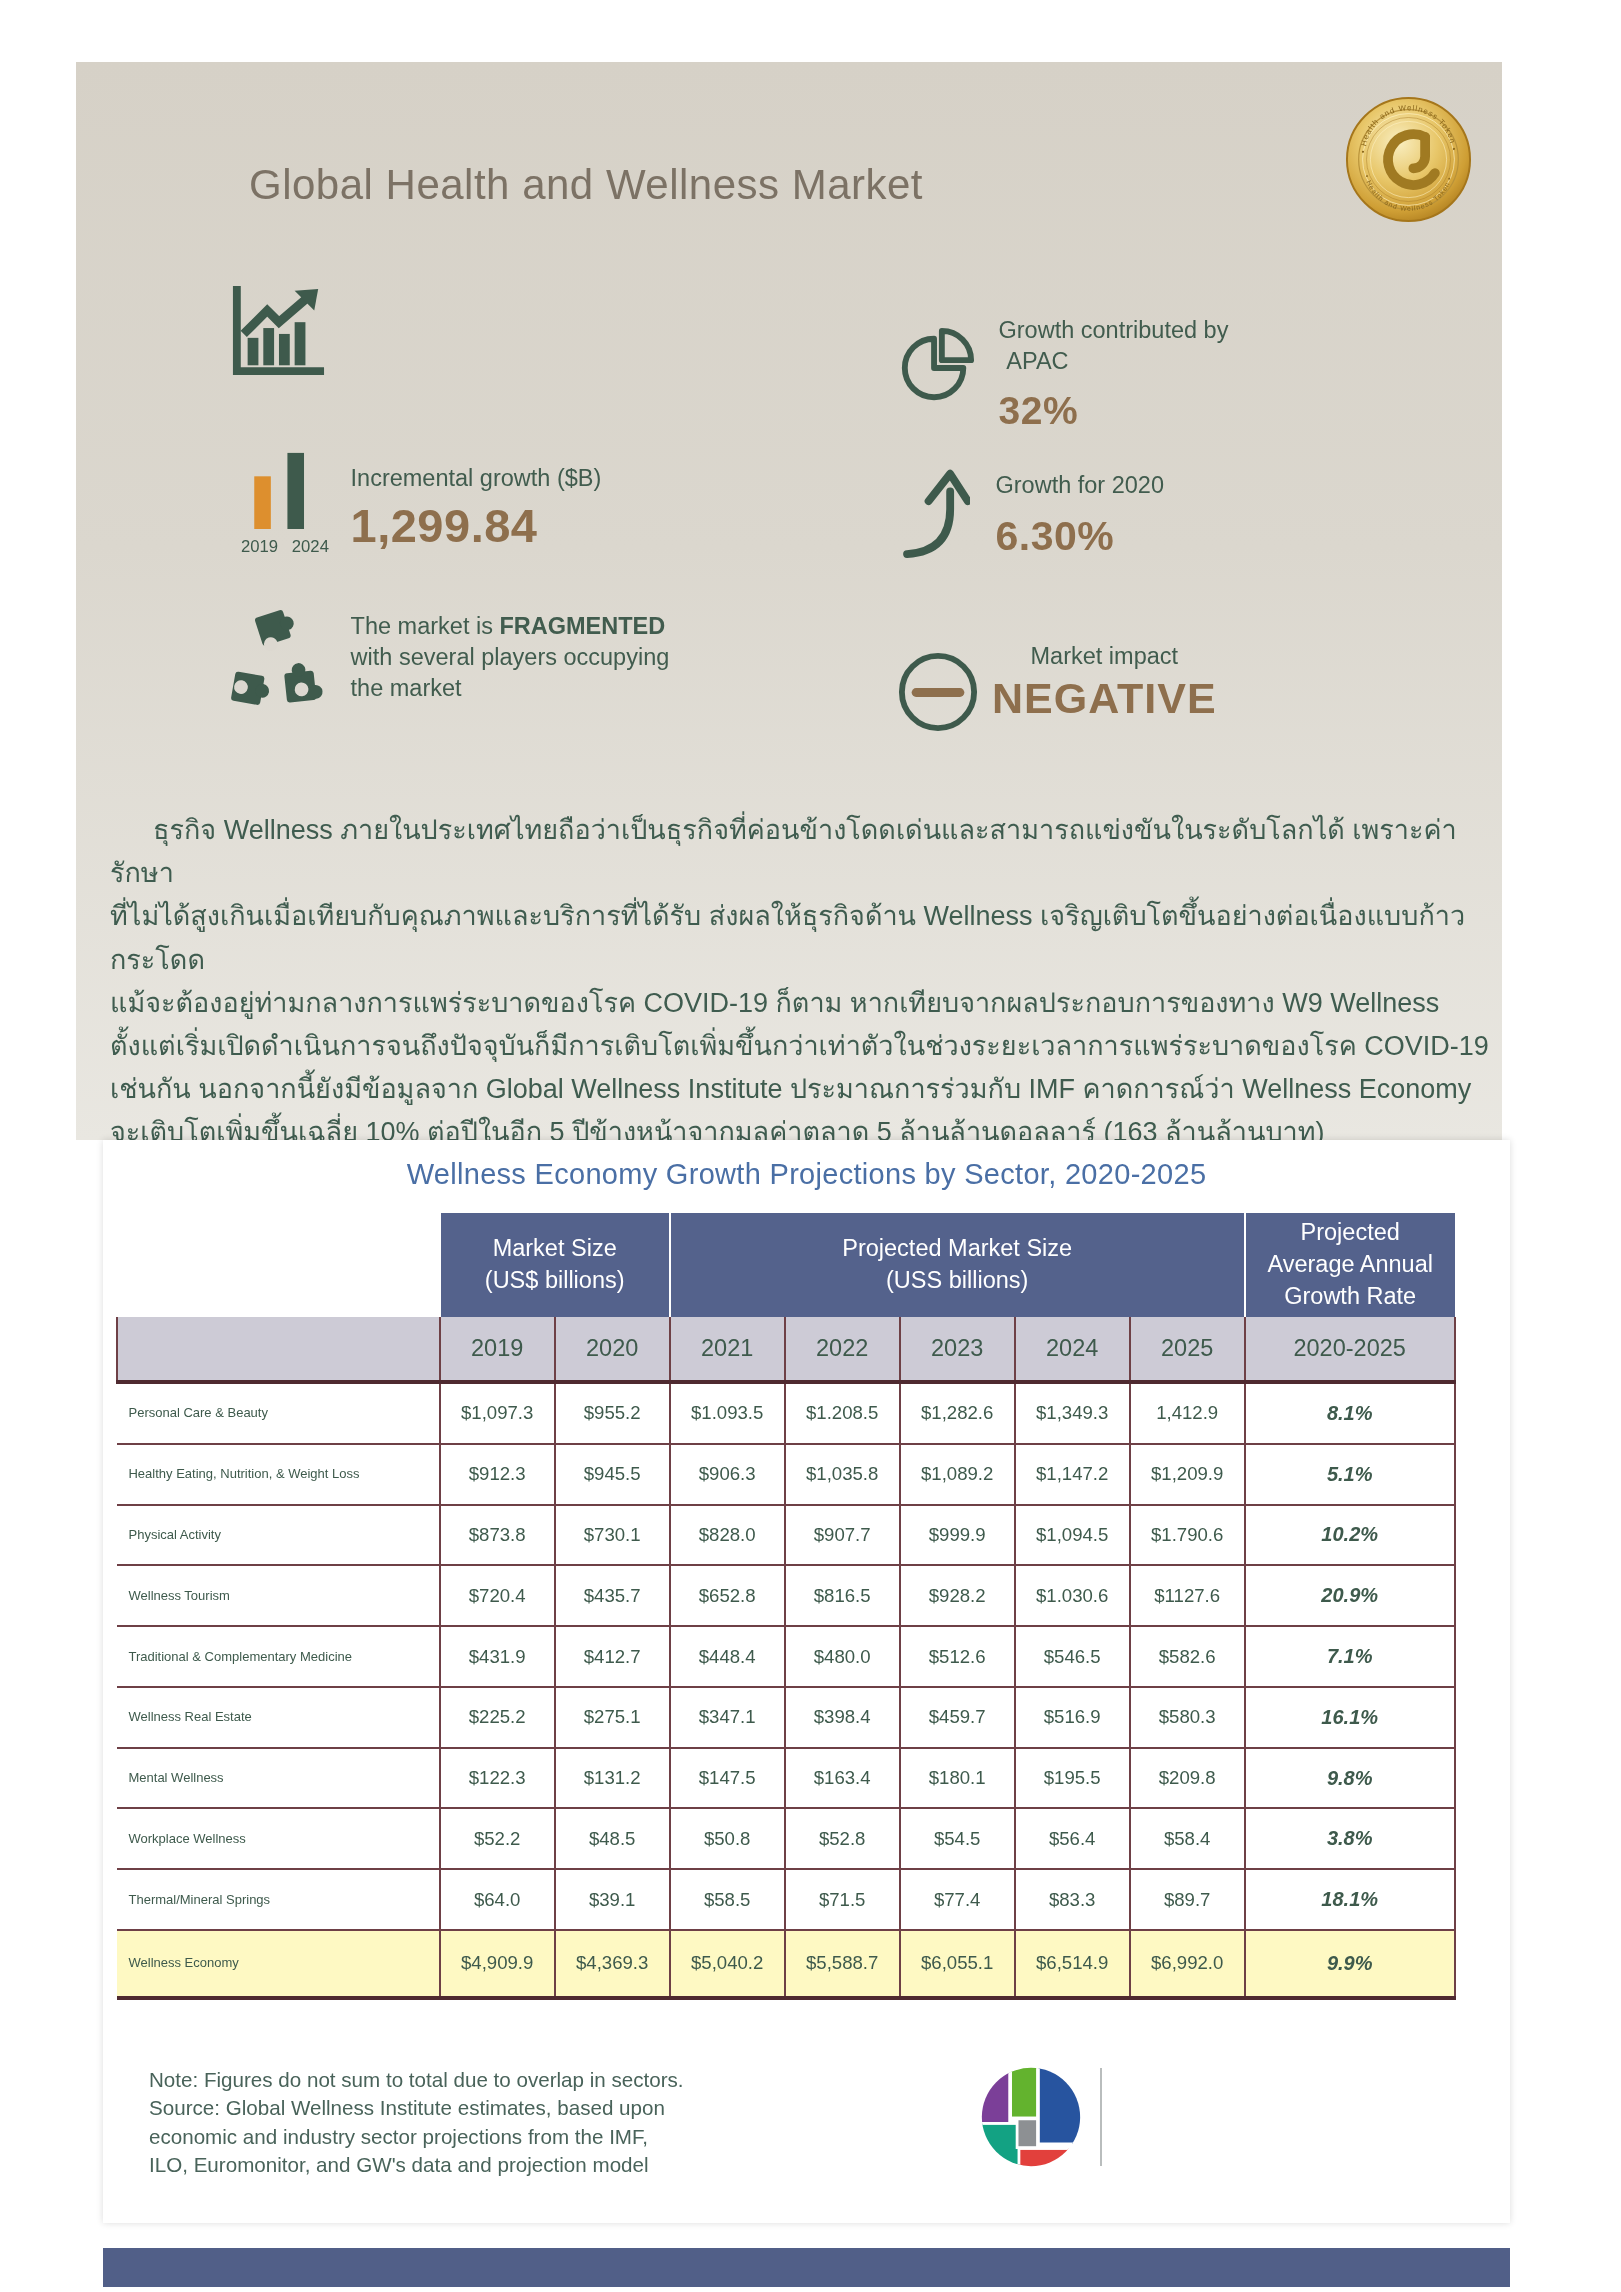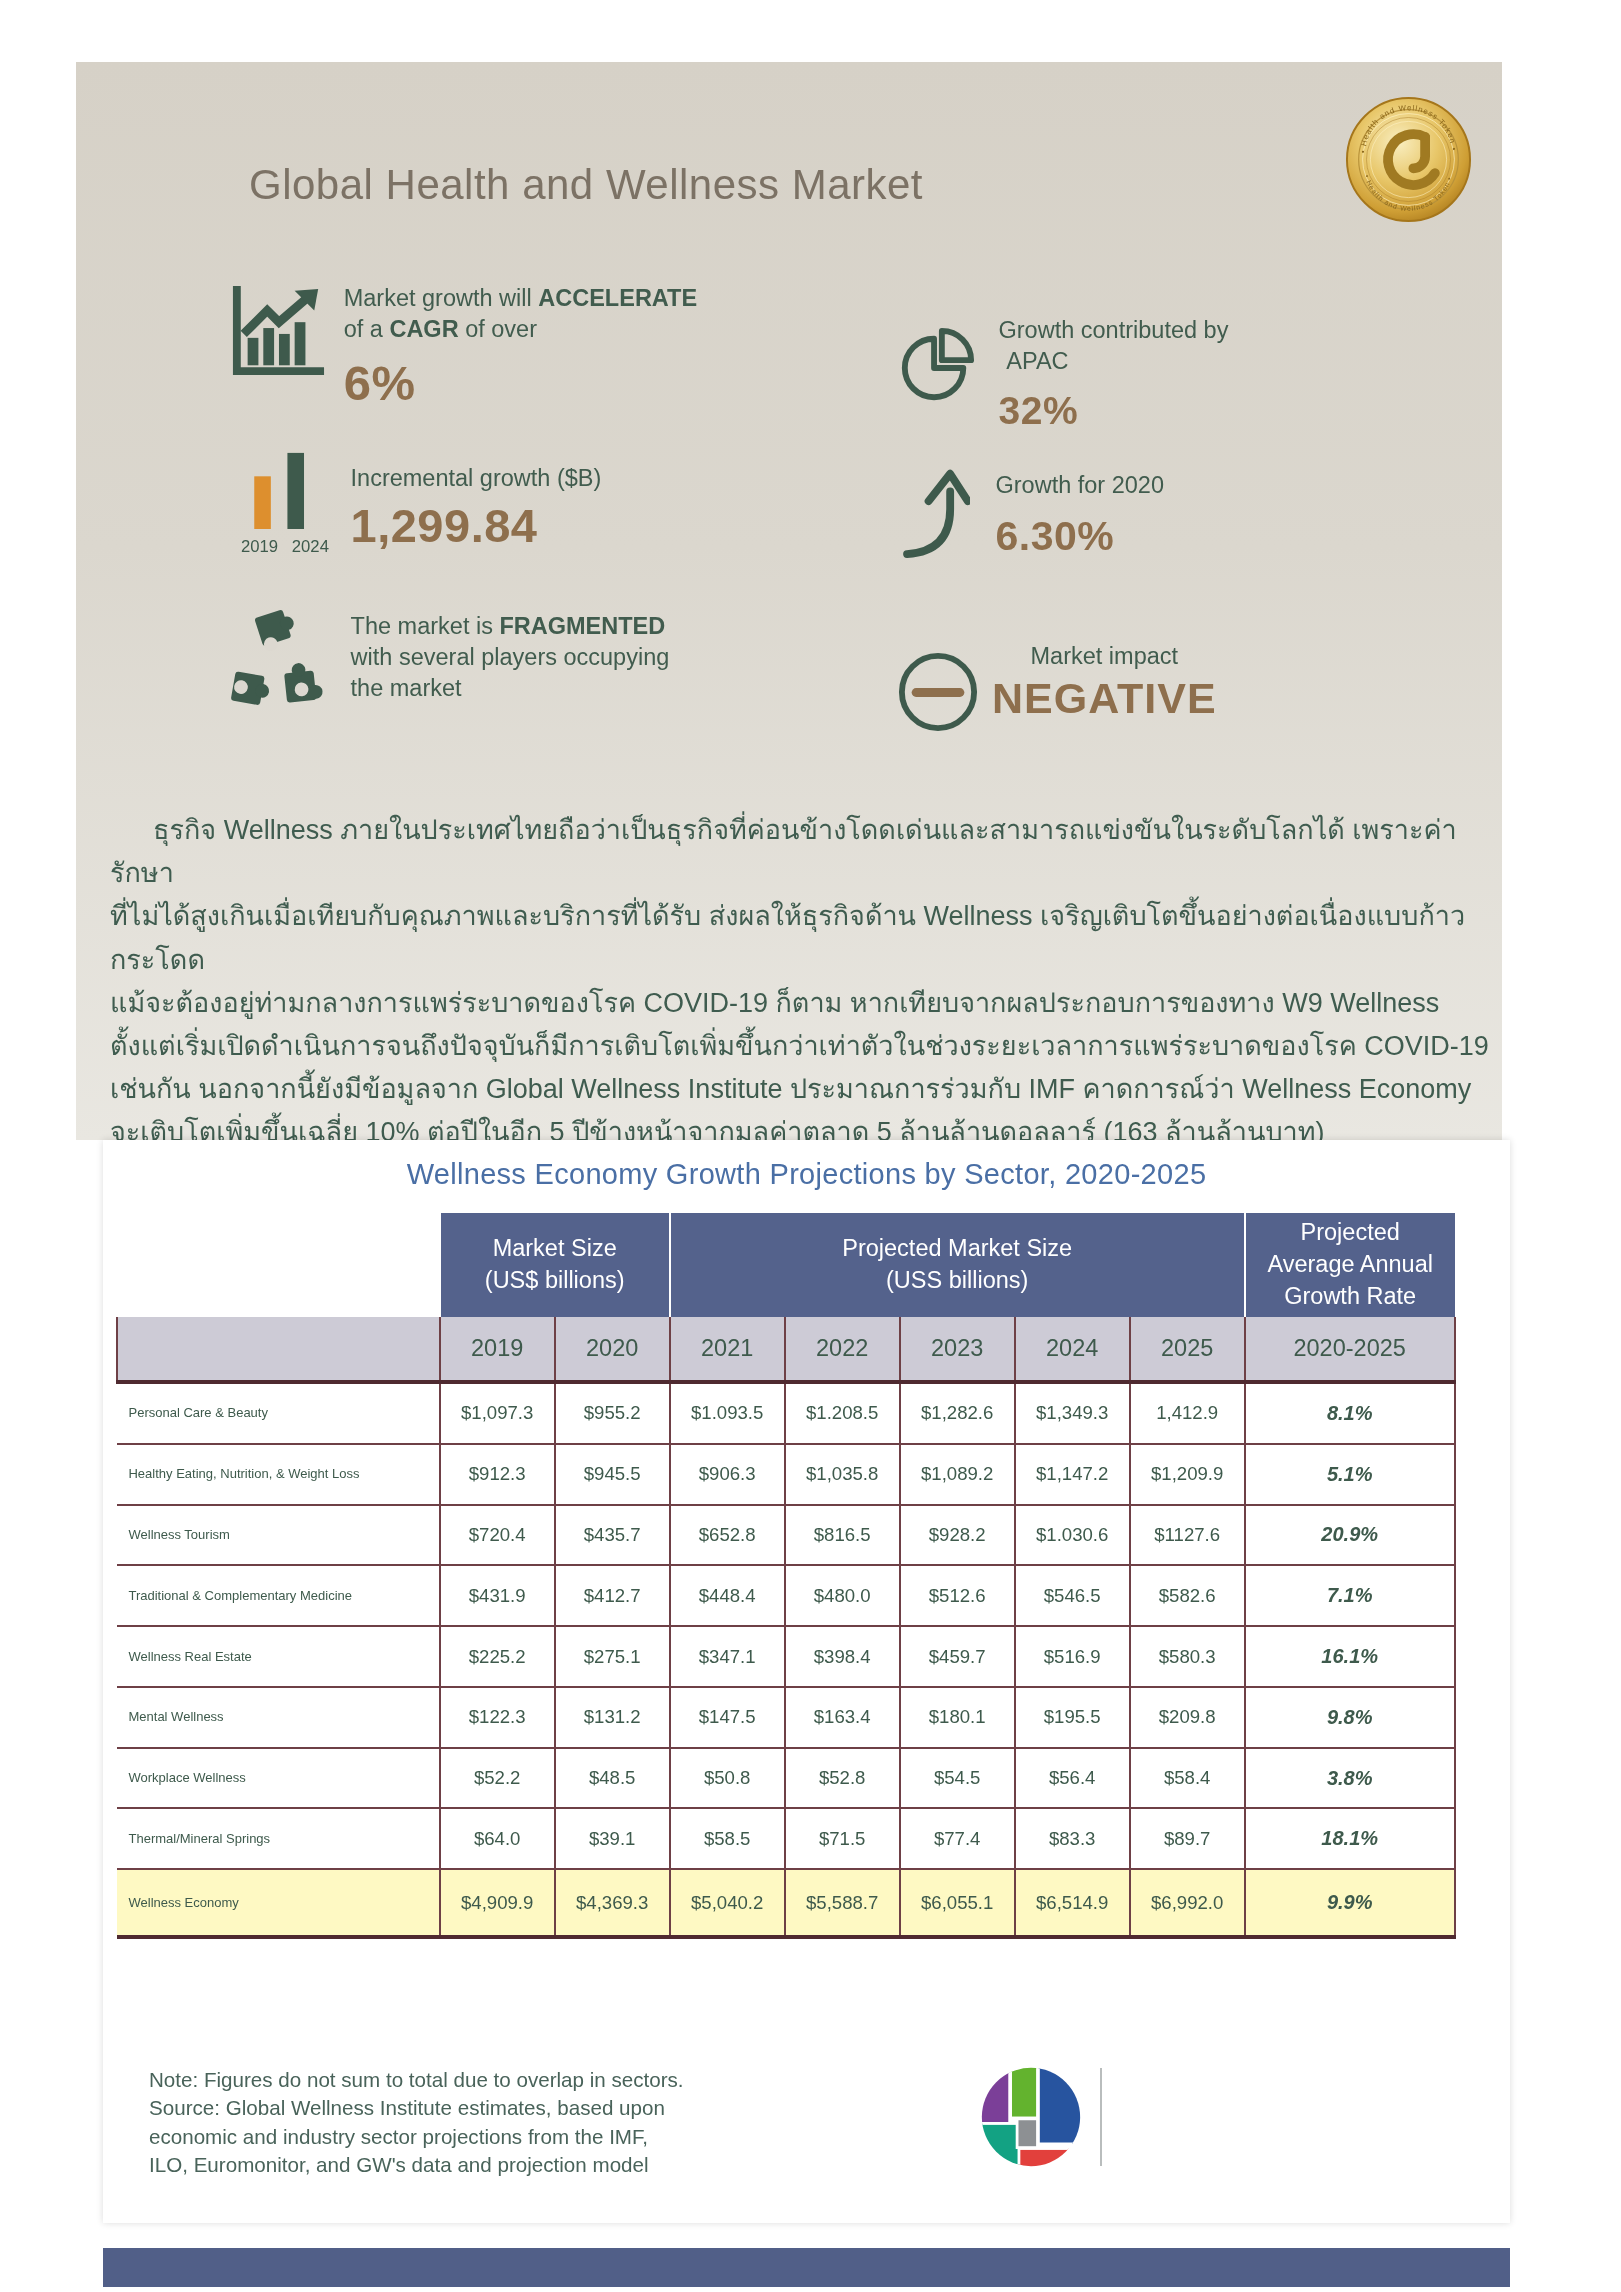--- a/index.html
+++ b/index.html
@@ -100,25 +100,20 @@
     <div class="stat" style="left:152px;top:221px;gap:15.7px;">
       <svg width="100" height="96" viewBox="0 0 102 98">
         <path d="M9 3 V90 H98" stroke="#3E5A4C" stroke-width="8" fill="none"></path>
         <rect x="20" y="56" width="11" height="28" fill="#3E5A4C"></rect>
         <rect x="36" y="46" width="11" height="38" fill="#3E5A4C"></rect>
         <rect x="52" y="52" width="11" height="32" fill="#3E5A4C"></rect>
         <rect x="68" y="40" width="11" height="44" fill="#3E5A4C"></rect>
         <polyline points="16,52 40,28 52,40 80,16" stroke="#3E5A4C" stroke-width="9" fill="none"></polyline>
         <polygon points="68,8 92,6 88,28" fill="#3E5A4C"></polygon>
       </svg>
-      <div class="txt">
-        <div class="stat-label"><span>Market growth will </span><b>ACCELERATE</b><br>
-          <span>of a </span><b>CAGR</b><span> of over</span></div>
-        <div class="stat-value">6%</div>
-      </div>
     </div>
 
     <div class="stat" style="left:821px;top:253px;gap:23.5px;">
       <svg width="78" height="86" viewBox="0 0 80 88" style="margin-top:7.8px;">
         <path d="M38 16 A30 30 0 1 0 68 46 L38 46 Z" stroke="#3E5A4C" stroke-width="6" fill="none" stroke-linejoin="round"></path>
         <path d="M46 38 L46 8 A30 30 0 0 1 76 38 Z" stroke="#3E5A4C" stroke-width="6" fill="none" stroke-linejoin="round"></path>
       </svg>
       <div class="txt">
         <div class="stat-label"><span>Growth contributed by</span><br>
           <span style="padding-left:7.8px;">APAC</span></div>
@@ -257,20 +252,31 @@
             <td class="val">$912.3</td>
             <td class="val">$945.5</td>
             <td class="val">$906.3</td>
             <td class="val">$1,035.8</td>
             <td class="val">$1,089.2</td>
             <td class="val">$1,147.2</td>
             <td class="val">$1,209.9</td>
             <td class="growth">5.1%</td>
           </tr>
           <tr>
+            <td class="sector">Physical Activity</td>
+            <td class="val">$873.8</td>
+            <td class="val">$730.1</td>
+            <td class="val">$828.0</td>
+            <td class="val">$907.7</td>
+            <td class="val">$999.9</td>
+            <td class="val">$1,094.5</td>
+            <td class="val">$1.790.6</td>
+            <td class="growth">10.2%</td>
+          </tr>
+          <tr>
             <td class="sector">Wellness Tourism</td>
             <td class="val">$720.4</td>
             <td class="val">$435.7</td>
             <td class="val">$652.8</td>
             <td class="val">$816.5</td>
             <td class="val">$928.2</td>
             <td class="val">$1.030.6</td>
             <td class="val">$1127.6</td>
             <td class="growth">20.9%</td>
           </tr>

